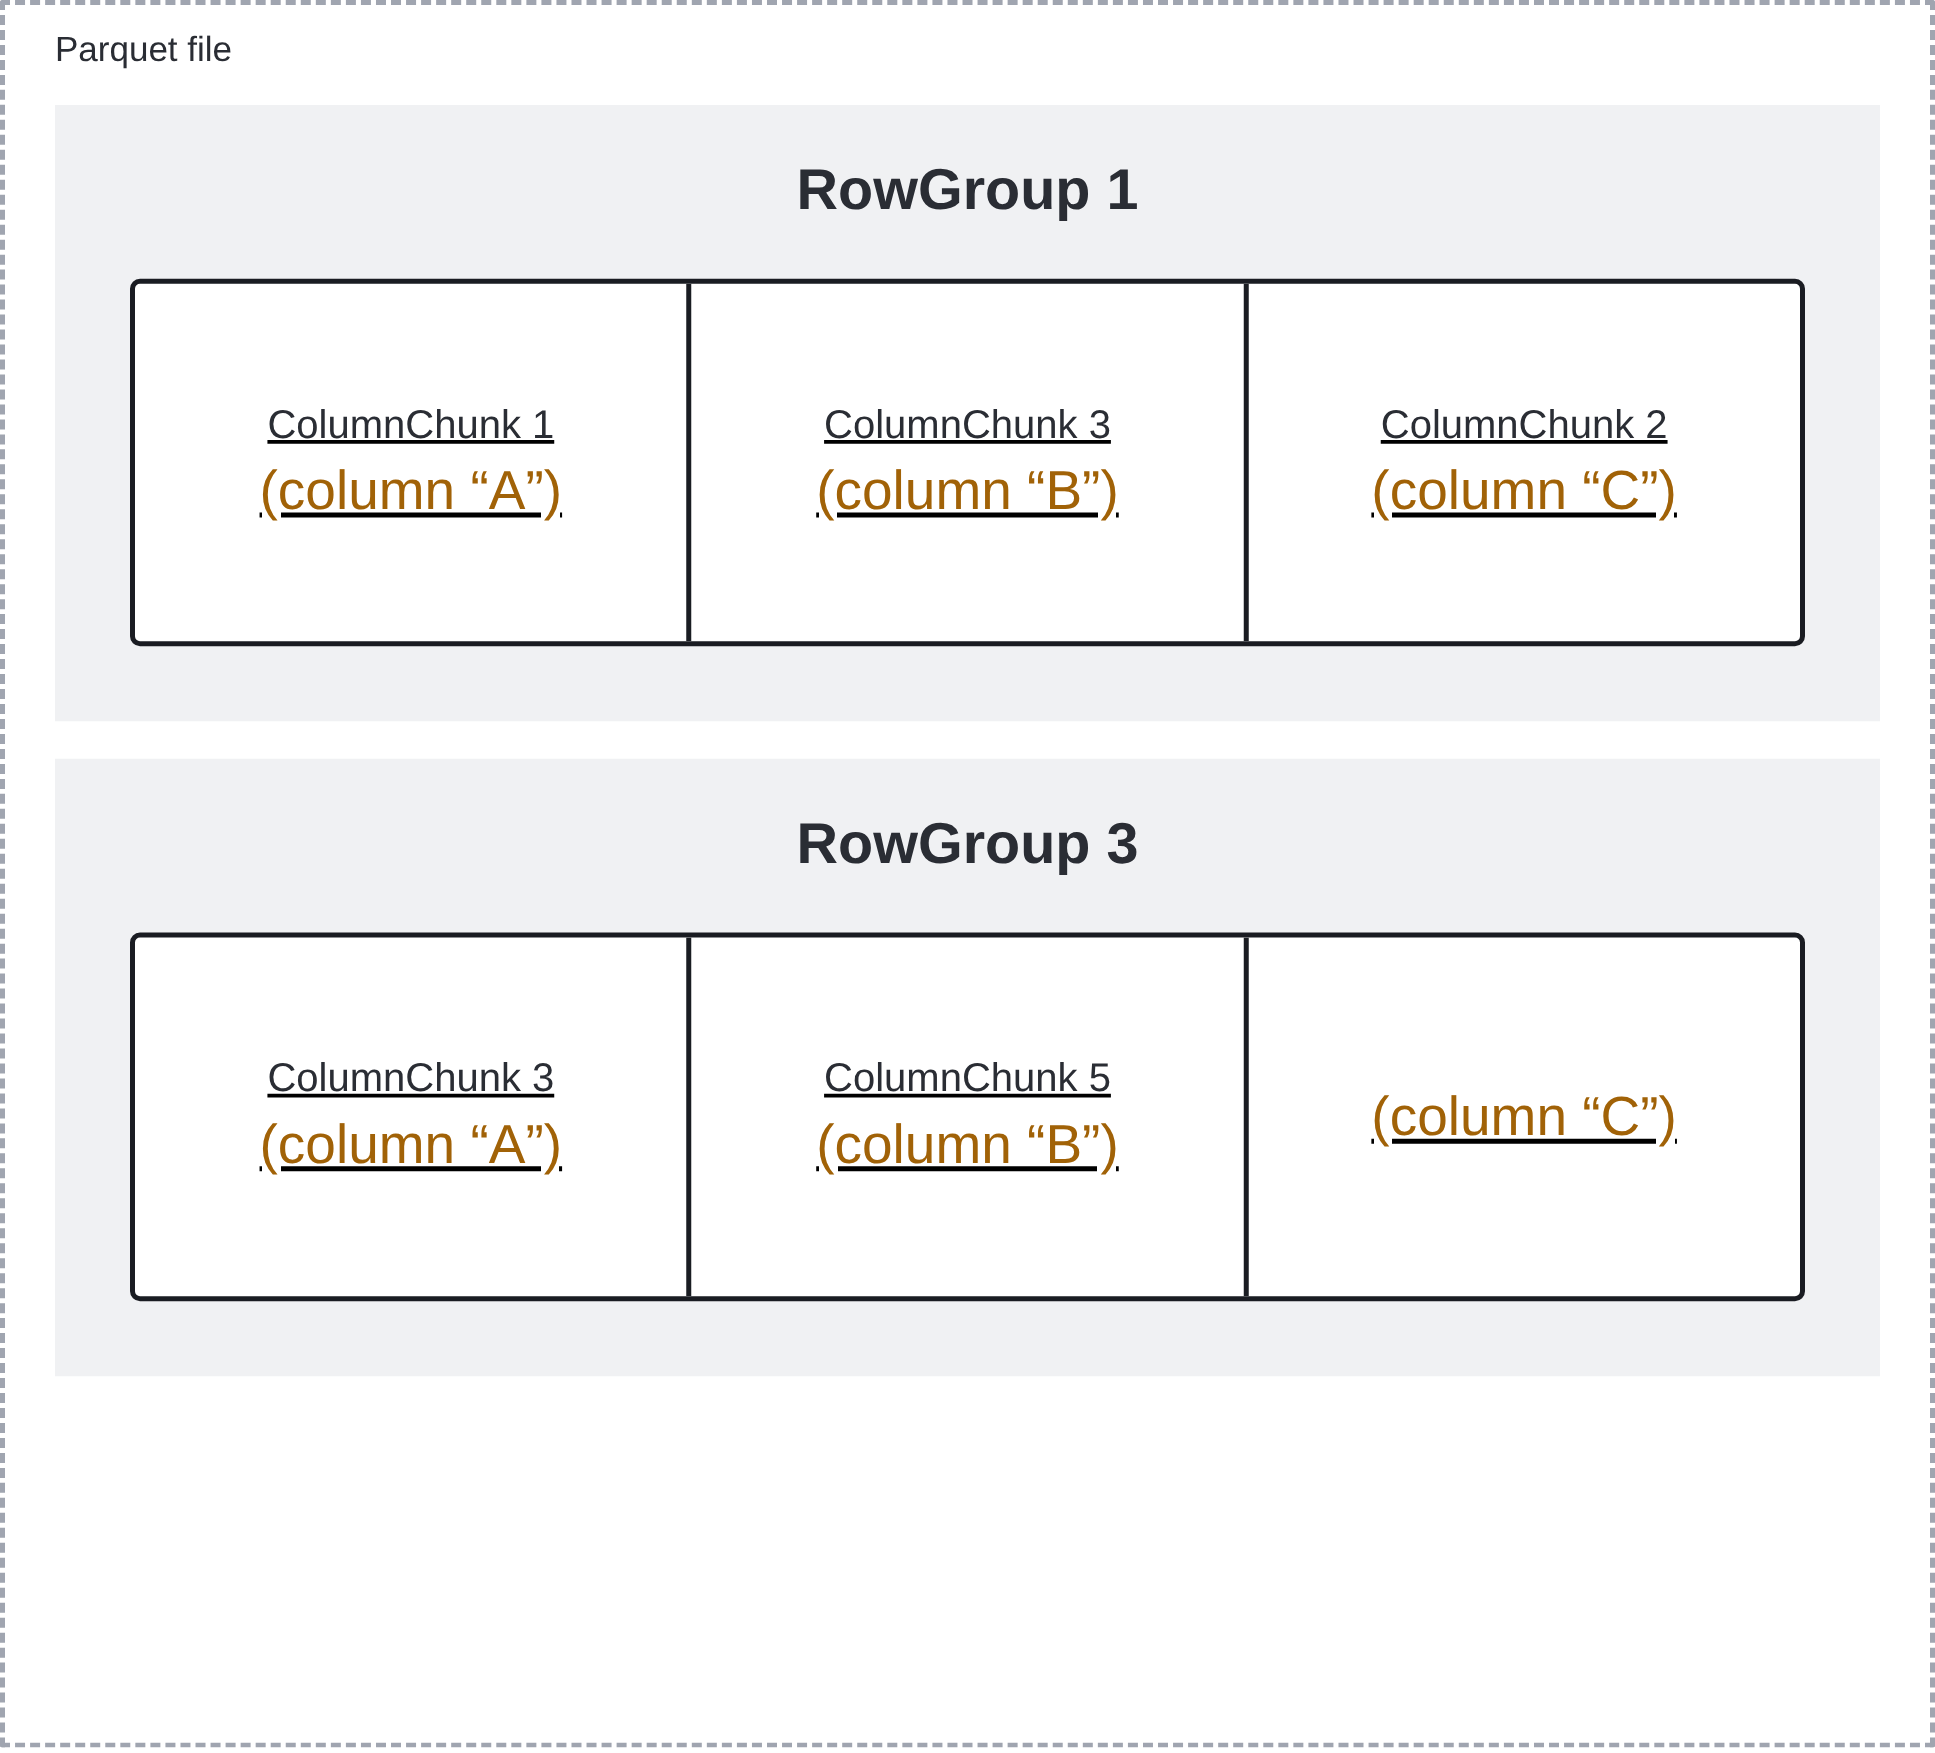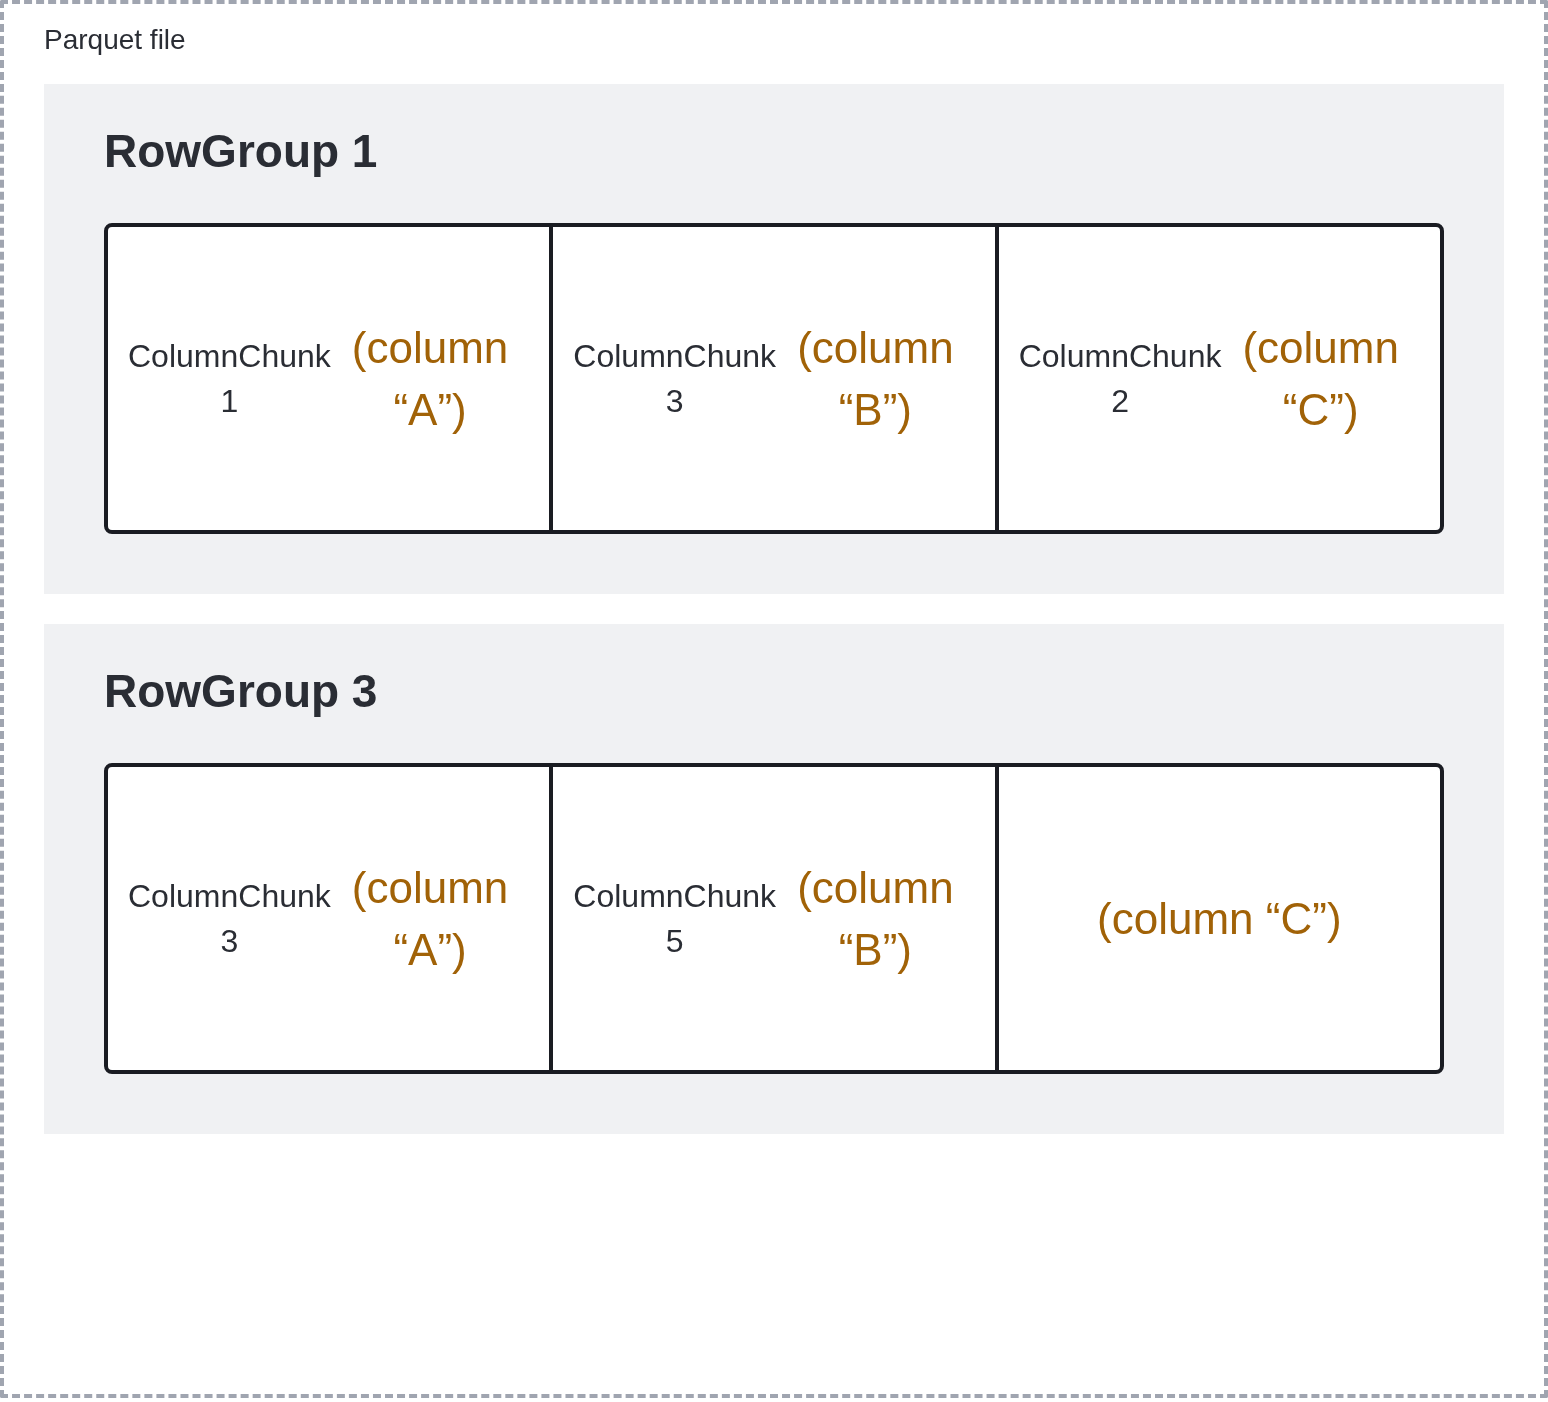--- a/index.html
+++ b/index.html
@@ -34,42 +34,43 @@
     }
     .rowgroup {
       background: #f0f1f3;
       padding: 40px 60px 60px 60px;
       margin-bottom: 30px;
     }
     .rowgroup:last-child {
       margin-bottom: 0;
     }
     .rowgroup-title {
-      text-align: left;
+      text-align: center;
       font-size: 46px;
       font-weight: 700;
       color: #2a2d34;
       margin-bottom: 45px;
     }
     .chunks {
       display: flex;
       border: 4px solid #1a1c22;
       border-radius: 8px;
       background: #ffffff;
       overflow: hidden;
     }
     .chunk {
       flex: 1;
       padding: 90px 20px;
       text-align: center;
       border-right: 4px solid #1a1c22;
       display: flex;
-      flex-direction: row;
+      flex-direction: column;
       justify-content: center;
       align-items: center;
+      text-decoration: underline;
     }
     .chunk:last-child {
       border-right: none;
     }
     .chunk-label {
       font-size: 32px;
       color: #2a2d34;
       font-weight: 400;
       line-height: 1.4;
     }

